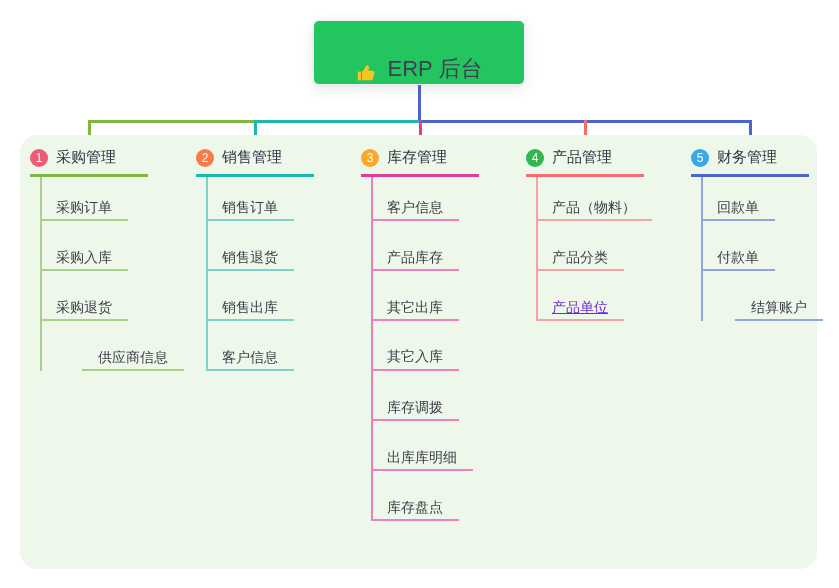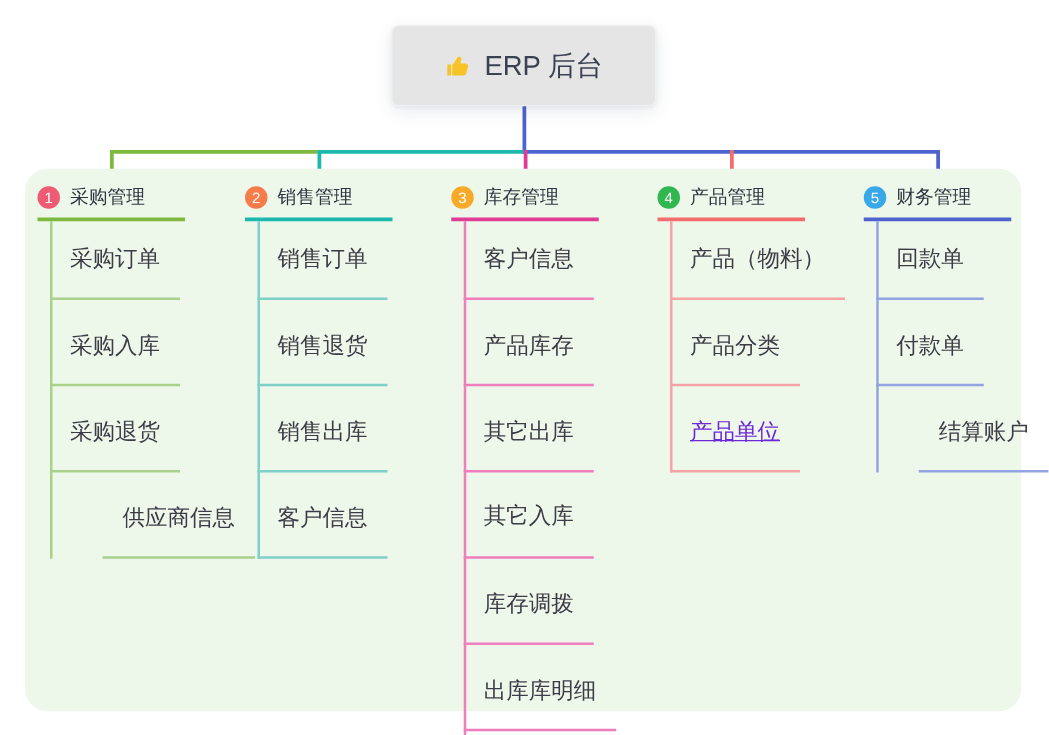--- a/index.html
+++ b/index.html
@@ -3,23 +3,23 @@
 <meta charset="utf-8">
 <style>
   html,body{margin:0;padding:0;background:#ffffff;}
   .canvas{
     position:relative;width:839px;height:588px;background:#ffffff;
     font-family:"Liberation Sans","DejaVu Sans",sans-serif;overflow:hidden;
   }
   
   .root-node{
     position:absolute;left:313px;top:20px;width:210px;height:63px;
-    background:#e5e5e5;border:1px solid #f1f1f3;border-radius:6px;
+    background:#22c55e;border:1px solid #f1f1f3;border-radius:6px;
     box-shadow:0 4px 14px rgba(40,60,90,.10),0 1px 3px rgba(40,60,90,.06);
-    display:flex;align-items:center;justify-content:center;gap:10px;
+    display:flex;align-items:flex-end;justify-content:center;gap:10px;
     font-size:22px;font-weight:500;color:#3a4252;z-index:2;
   }
   .root-node .thumb{display:inline-flex;align-items:center;}
   
   .line{position:absolute;}
   .hline{height:3px;top:120px;}
   .vdrop{width:3px;top:120px;height:26px;}
   .root-vline{width:3px;left:418px;top:82px;height:41px;}
   
   .panel{
@@ -36,22 +36,22 @@
   .badge{
     width:18px;height:18px;border-radius:50%;flex:0 0 18px;
     display:flex;align-items:center;justify-content:center;
     color:#fff;font-size:12px;font-weight:400;line-height:1;
   }
   .tree{margin-left:10px;border-left:2px solid #ccc;}
   .leaf{padding-top:26px;white-space:nowrap;}
   .leaf:first-child{padding-top:20px;}
   .leaf-label{
     display:inline-block;border-bottom:2px solid #ccc;
-    padding:0 16px 21px 16px;margin-left:-2px;
-    font-size:18px;color:#3C3C46;line-height:20px;
+    padding:0 16px 2px 16px;margin-left:-2px;
+    font-size:14px;color:#3C3C46;line-height:20px;
   }
 </style>
 </head>
 <body>
 
 <div class="canvas">
 
   <div class="root-node">
     <span class="thumb">
       <svg viewBox="0 0 24 24" width="22" height="22" aria-hidden="true">

